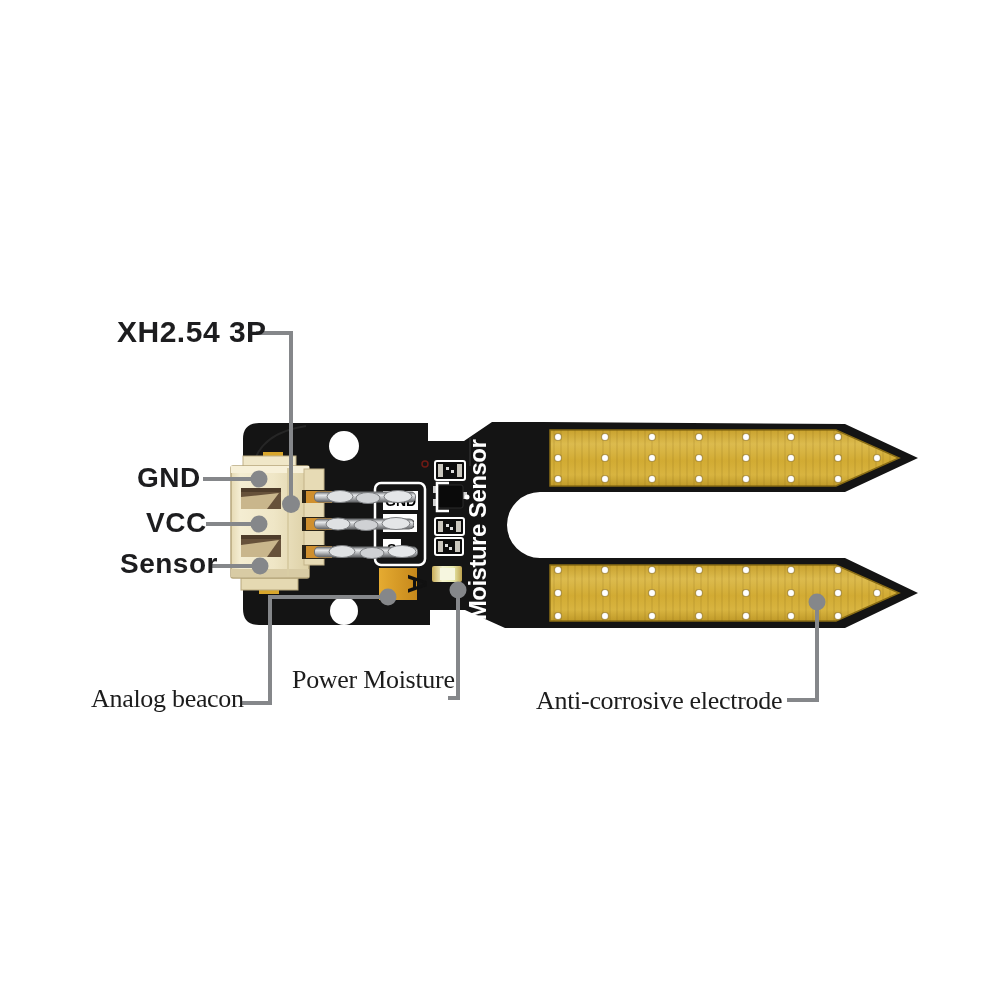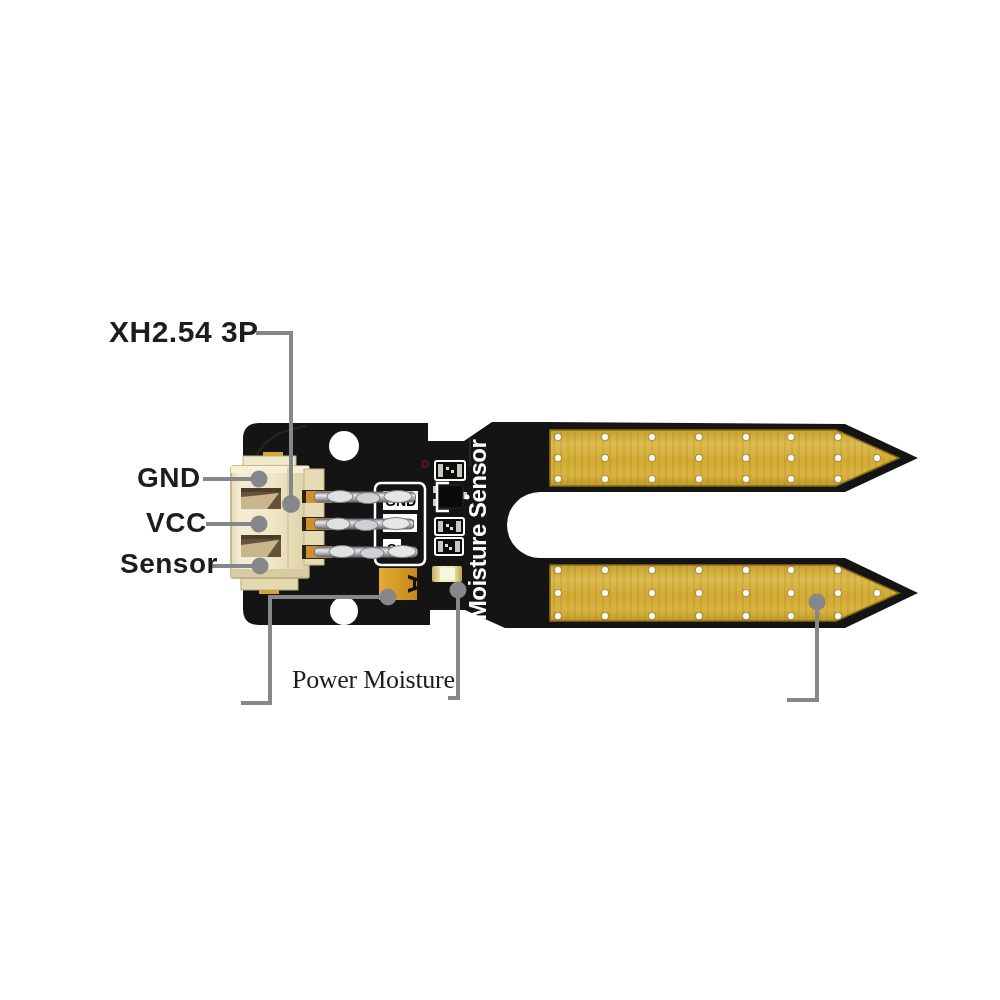--- a/index.html
+++ b/index.html
@@ -2,21 +2,21 @@
 <html><head>
 <meta charset="utf-8">
 <style>
   html,body{margin:0;padding:0;background:#fff;}
   .canvas{position:relative;width:1000px;height:1000px;background:#ffffff;overflow:hidden;
           font-family:"Liberation Sans", sans-serif;}
   .canvas svg{position:absolute;left:0;top:0;}
   .lbl{position:absolute;line-height:1.05;white-space:nowrap;color:#1c1c1e;}
   .lbl-sans{font-family:"Liberation Sans", sans-serif;font-weight:600;letter-spacing:.5px;color:#1d1d1f;}
   .lbl-serif{font-family:"Liberation Serif", serif;font-weight:400;letter-spacing:-.3px;color:#1c1c1c;}
-  .lbl-xh{left:109px;top:316px;font-size:30px;}
+  .lbl-xh{left:117px;top:316px;font-size:30px;}
   .lbl-gnd{left:137px;top:463px;font-size:28px;}
   .lbl-vcc{left:146px;top:508px;font-size:28px;}
   .lbl-single{left:120px;top:549px;font-size:28px;}
   .lbl-analog{left:91px;top:685px;font-size:26px;}
   .lbl-power{left:292px;top:666px;font-size:26px;}
   .lbl-anti{left:536px;top:687px;font-size:26px;}
   .svg-sans{font-family:"Liberation Sans", sans-serif;}
 </style>
 </head>
 <body>
@@ -253,14 +253,16 @@
     <circle cx="388" cy="597" r="8.5"></circle>
     <circle cx="458" cy="590" r="8.5"></circle>
     <circle cx="817" cy="602" r="8.5"></circle>
   </g>
 </svg>
 
 <div class="lbl lbl-sans lbl-xh">XH2.54 3P</div>
 <div class="lbl lbl-sans lbl-gnd">GND</div>
 <div class="lbl lbl-sans lbl-vcc">VCC</div>
 <div class="lbl lbl-sans lbl-single">Sensor</div>
+<div class="lbl lbl-serif lbl-analog">Analog beacon</div>
 <div class="lbl lbl-serif lbl-power">Power Moisture</div>
+<div class="lbl lbl-serif lbl-anti">Anti-corrosive electrode</div>
 </div>
 
 </body></html>

